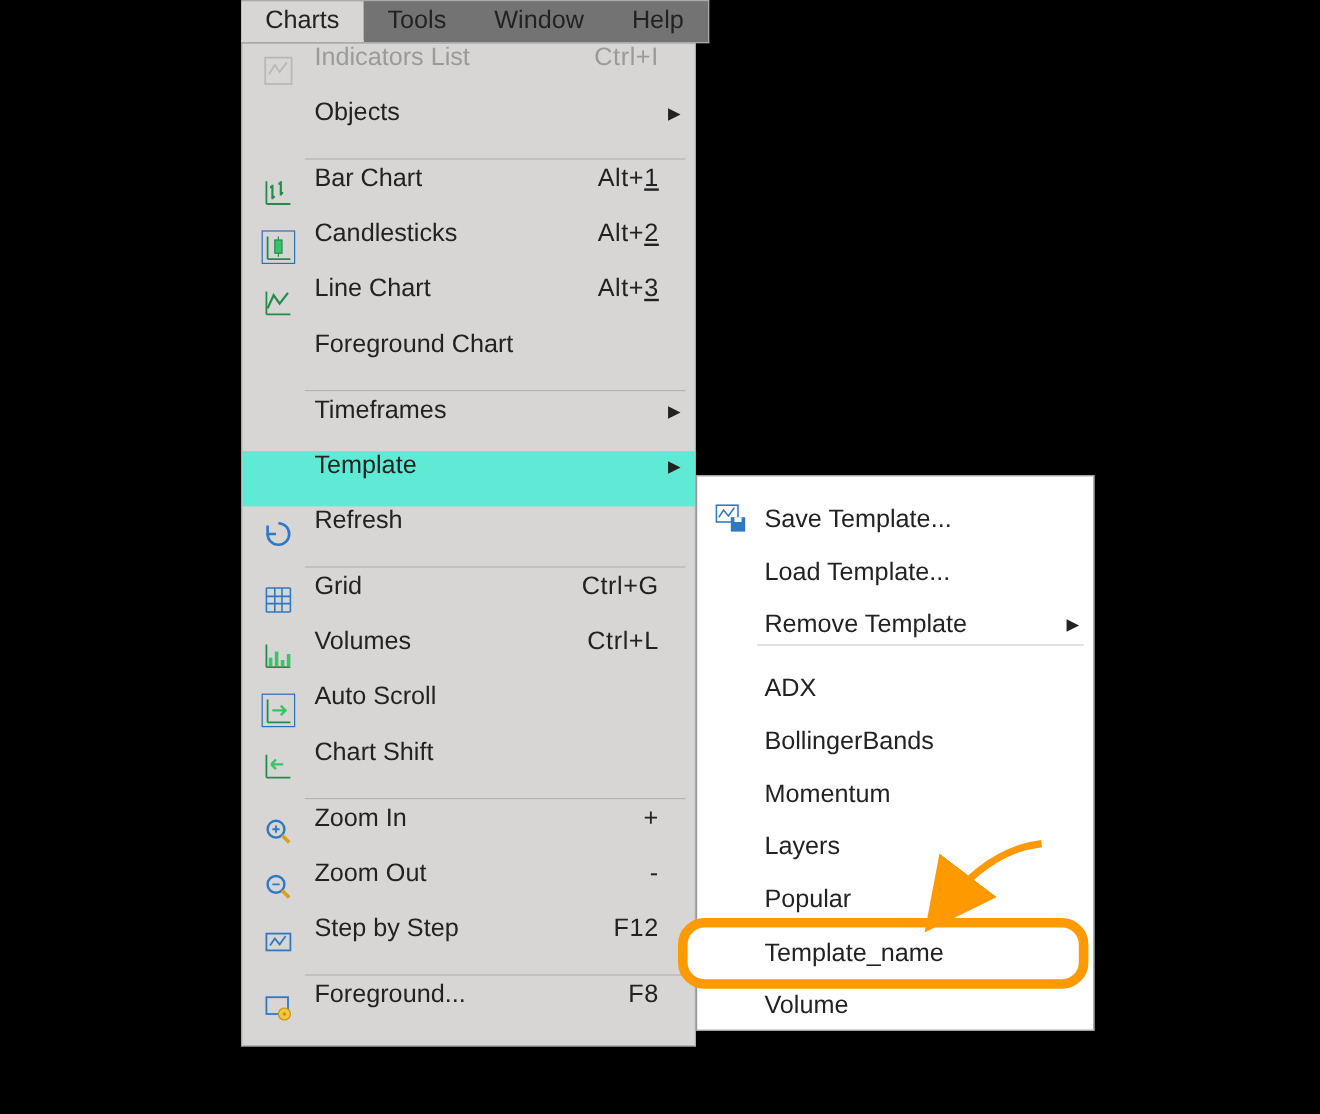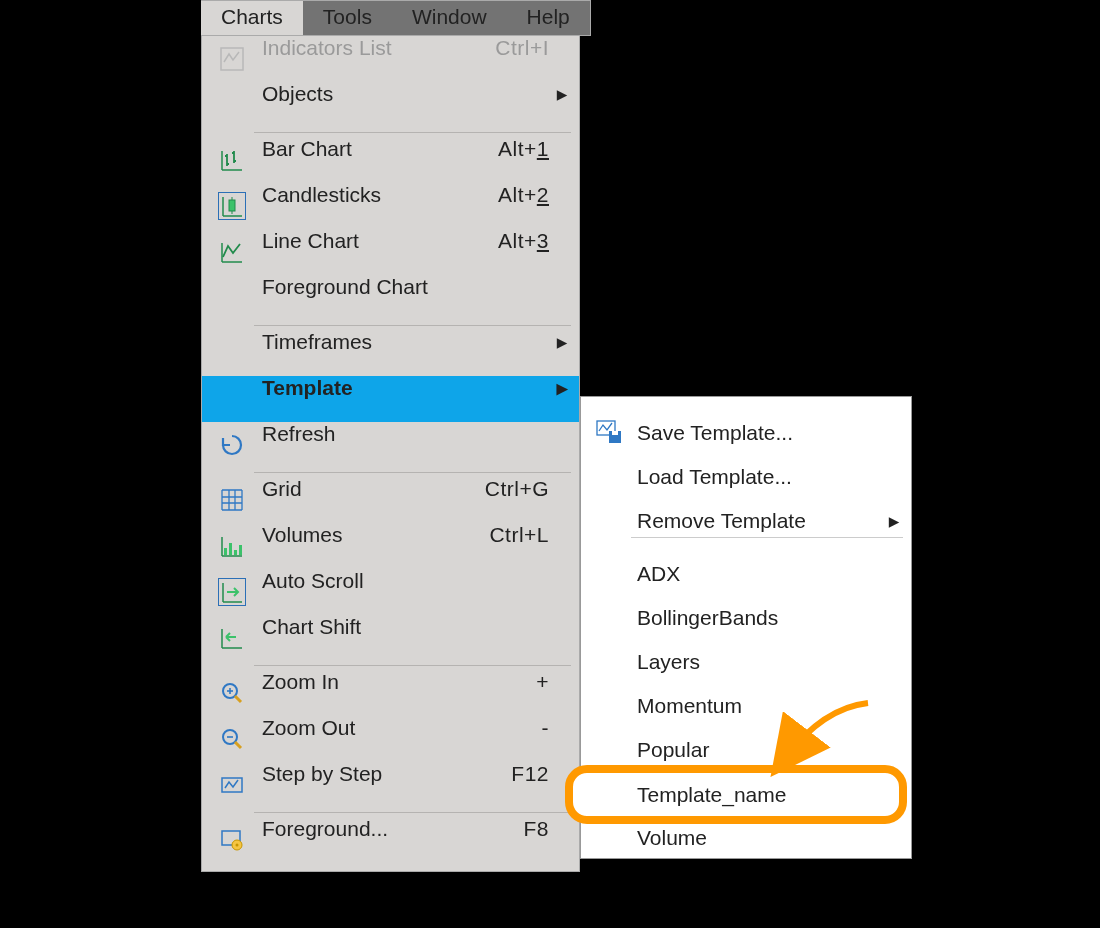--- a/index.html
+++ b/index.html
@@ -40,23 +40,22 @@
     border: 1px solid #aaa;
     border-top: none;
     padding-bottom: 8px;
   }
   .item {
     display: flex;
     height: 46px;
     padding-right: 10px;
   }
   .item.highlighted {
-    background: #0ea5e9;
+    background: #5eead4;
     color: #000;
-    font-weight: bold;
   }
   .icon-slot {
     width: 60px;
     display: flex;
     justify-content: center;
     align-items: center;
   }
   .icon-slot svg { display: block; }
   .label {
     flex: 1;
@@ -379,26 +378,26 @@
       <div class="sub-label">ADX</div>
       <div class="sub-arrow"></div>
     </div>
   <div class="sub-item">
       <div class="sub-icon"></div>
       <div class="sub-label">BollingerBands</div>
       <div class="sub-arrow"></div>
     </div>
   <div class="sub-item">
       <div class="sub-icon"></div>
+      <div class="sub-label">Momentum</div>
+      <div class="sub-arrow"></div>
+    </div>
+  <div class="sub-item">
+      <div class="sub-icon"></div>
       <div class="sub-label">Layers</div>
-      <div class="sub-arrow"></div>
-    </div>
-  <div class="sub-item">
-      <div class="sub-icon"></div>
-      <div class="sub-label">Momentum</div>
       <div class="sub-arrow"></div>
     </div>
   <div class="sub-item">
       <div class="sub-icon"></div>
       <div class="sub-label">Popular</div>
       <div class="sub-arrow"></div>
     </div>
   <div class="sub-item">
       <div class="sub-icon"></div>
       <div class="sub-label">Template_name</div>

